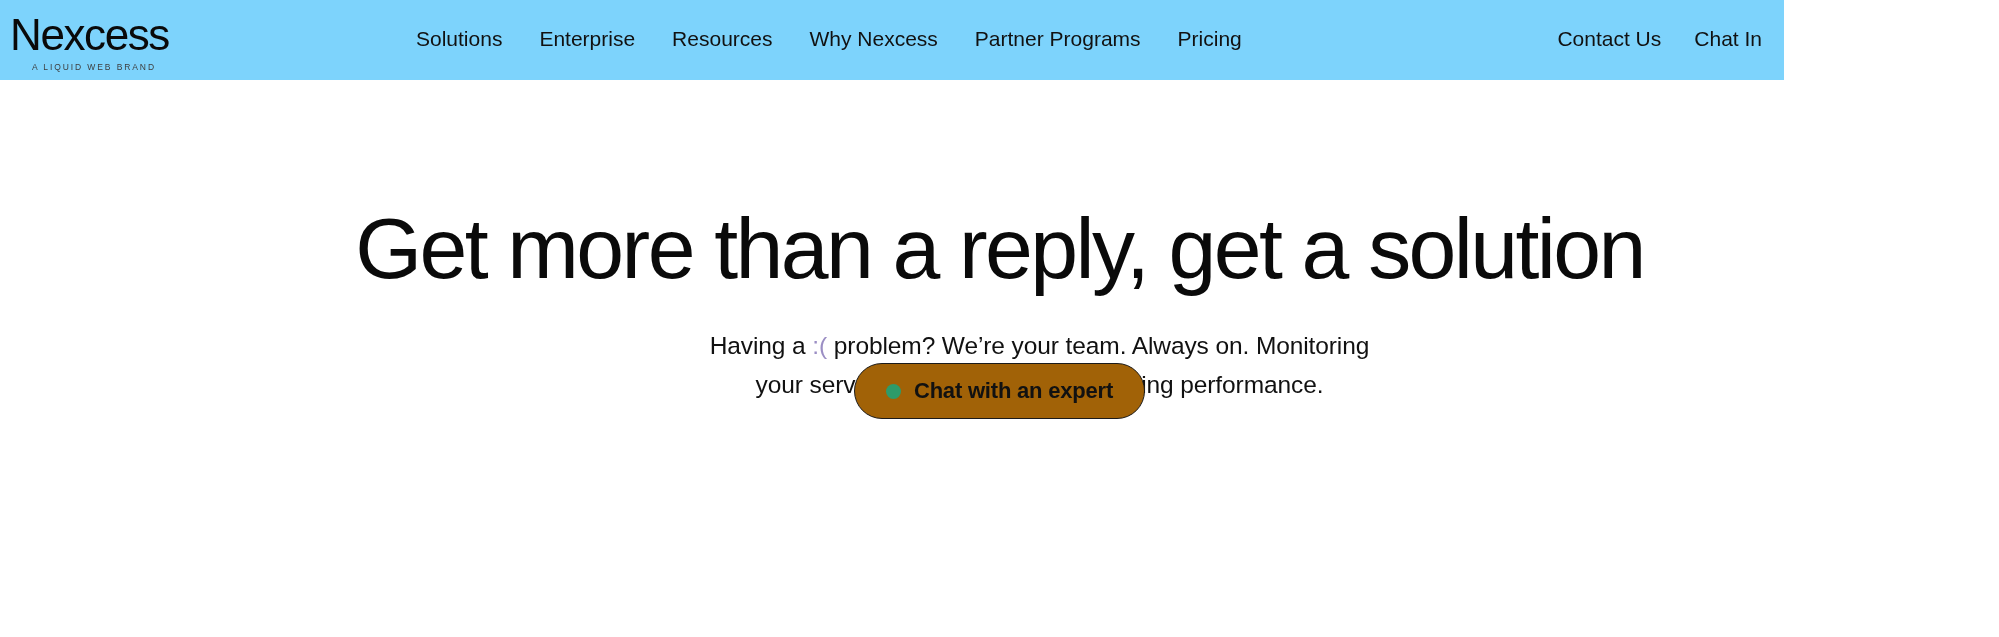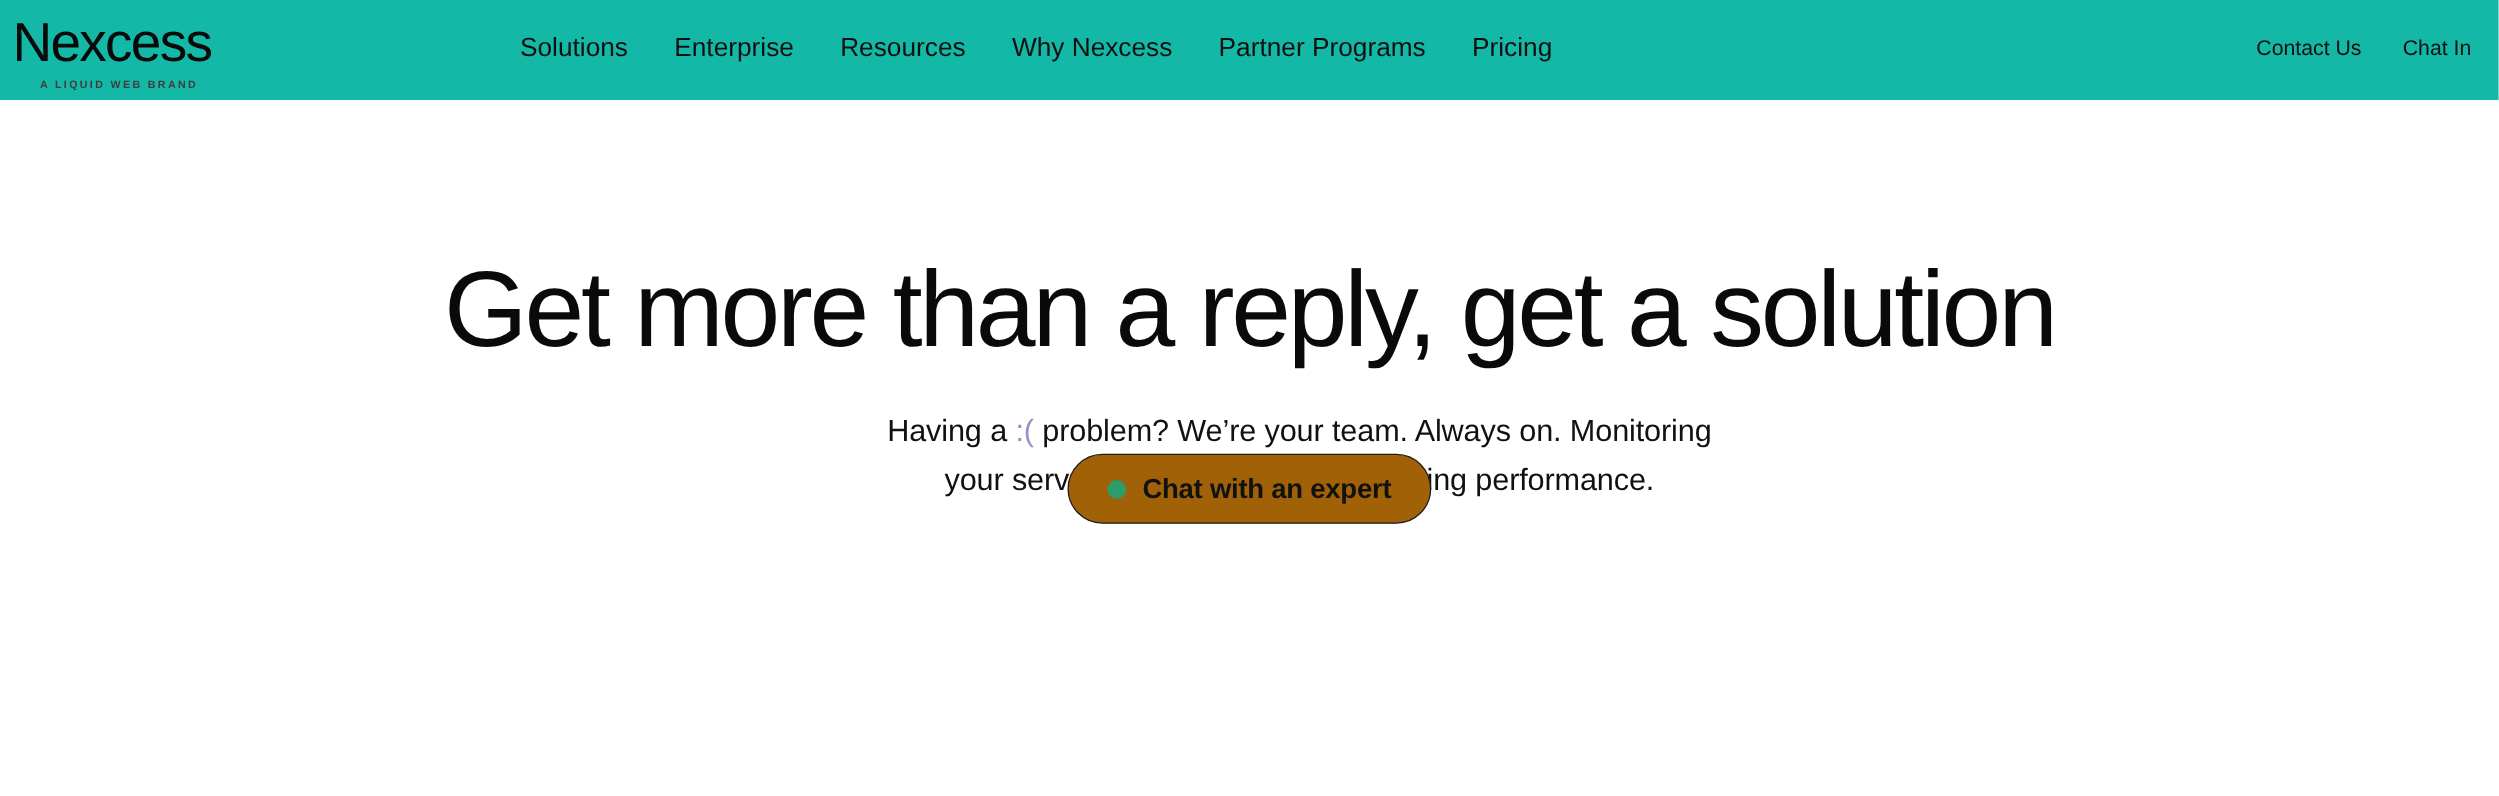--- a/index.html
+++ b/index.html
@@ -22,23 +22,23 @@
     width: 1999px;
     height: 637px;
     background: #ffffff;
   }
 
   
   .site-header {
     position: absolute;
     top: 0;
     left: 0;
-    width: 1999px;
+    width: 1784px;
     height: 80px;
-    background: #14b8a6;
+    background: #7dd3fc;
   }
 
   .brand {
     position: absolute;
     left: 10px;
     top: 13px;
     width: 180px;
     text-decoration: none;
     display: block;
   }
@@ -52,21 +52,21 @@
     color: #0a0a0a;
     white-space: nowrap;
   }
   .brand-tagline {
     display: block;
     margin-top: 5px;
     margin-left: 22px;
     font-family: "Liberation Sans", sans-serif;
     font-size: 8.5px;
     line-height: 10px;
-    font-weight: 700;
+    font-weight: 400;
     letter-spacing: 1.9px;
     color: #3d3d3d;
     white-space: nowrap;
   }
 
   .primary-nav {
     position: absolute;
     left: 416px;
     top: 26px;
     display: flex;
@@ -89,21 +89,21 @@
   .utility-nav {
     position: absolute;
     right: 22px;
     top: 26px;
     display: flex;
     align-items: center;
     gap: 0;
   }
   .utility-link {
     display: inline-block;
-    font-size: 17px;
+    font-size: 21px;
     line-height: 26px;
     font-weight: 400;
     color: #111111;
     text-decoration: none;
     white-space: nowrap;
     margin-left: 33px;
     cursor: pointer;
   }
   .utility-link:first-child { margin-left: 0; }
 

